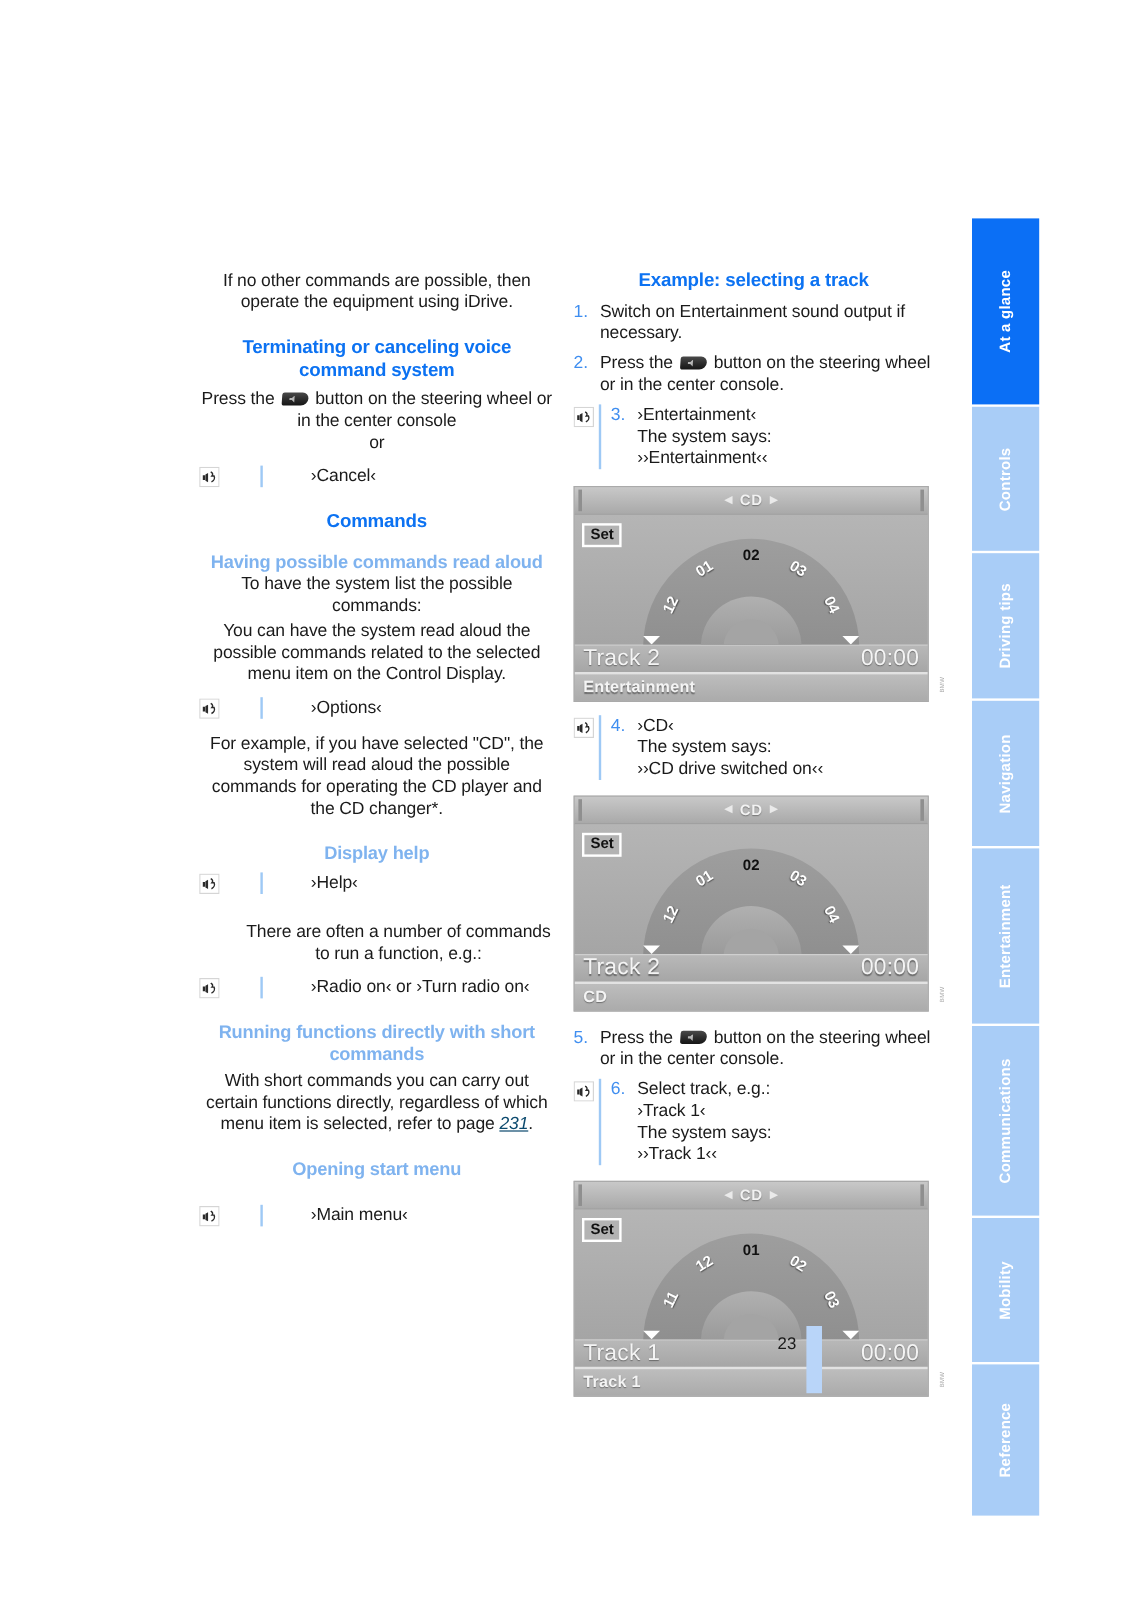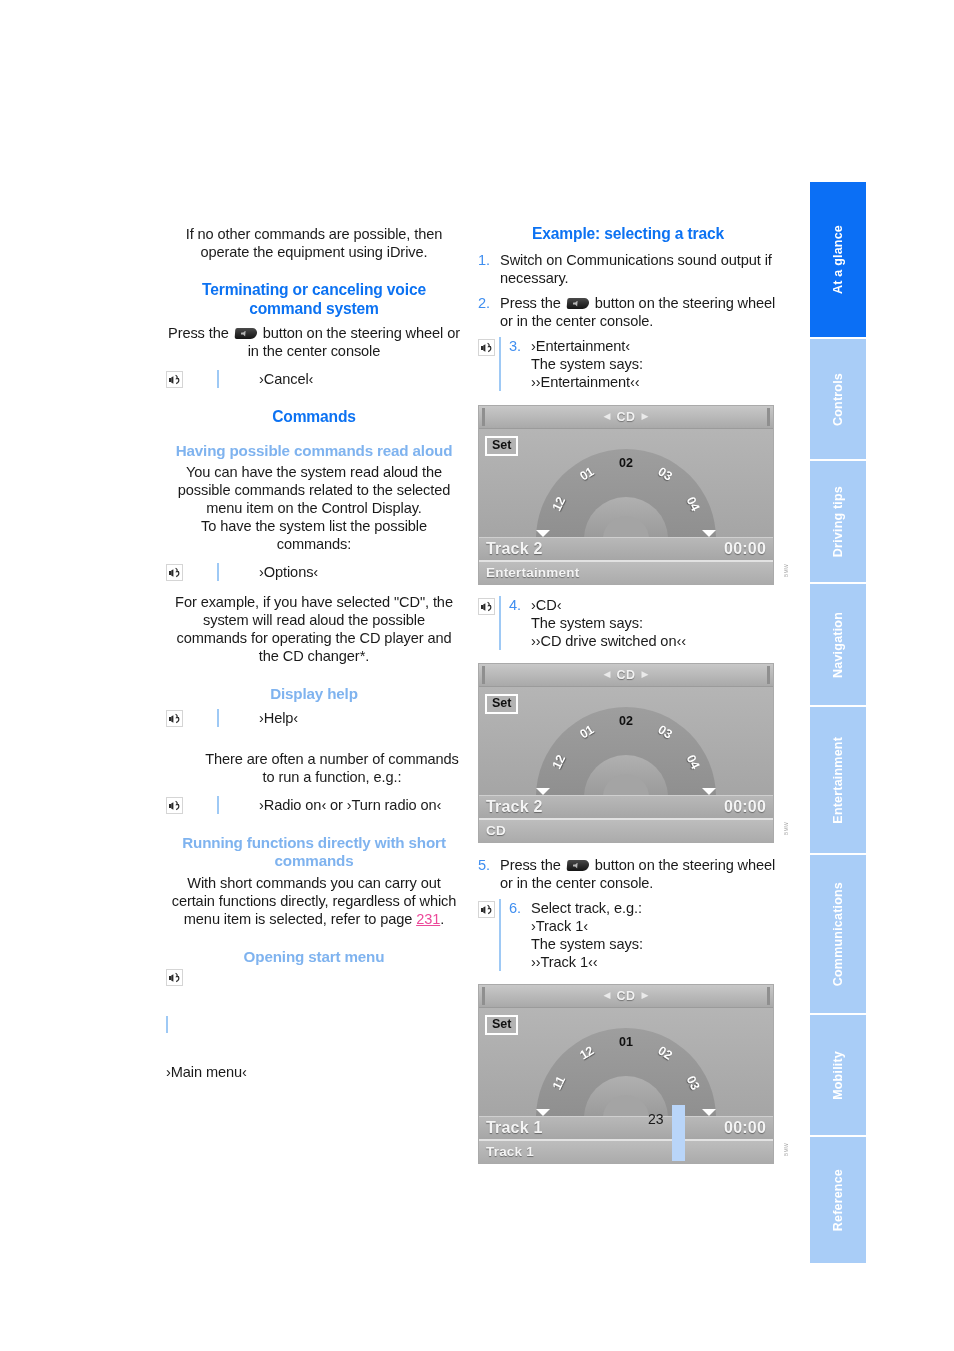--- a/index.html
+++ b/index.html
@@ -24,21 +24,21 @@
   .gap-l{height:20px;}
 
   h2.h-main{
     font-size:15.6px;line-height:18.5px;font-weight:bold;color:#0c72f2;
     letter-spacing:-0.15px;
   }
   h3.h-sub{
     font-size:15.2px;line-height:18.5px;font-weight:bold;color:#7fb3ef;
     letter-spacing:-0.15px;
   }
-  .link{color:#ec4899;}
+  .link{color:#0c4a6e;font-style:italic;}
 
   
   .vc-row{display:flex;align-items:flex-start;margin:10px 0 0 0;gap:30px;}
   .vc-icon{
     width:17px;height:17px;flex:0 0 17px;margin-right:4px;position:relative;
     margin-top:1px;
   }
   .vc-icon svg{display:block;}
   .vc-rule{
     width:2px;background:#9ec9f5;flex:0 0 2px;margin-right:10px;align-self:stretch;
@@ -132,21 +132,21 @@
     border-top:7px solid #ffffff;
   }
   .caret.l{left:0px;} .caret.r{right:0px;}
 
   .disp-track{
     height:22px;background:linear-gradient(180deg,#b8b8b8,#a6a6a6);
     display:flex;align-items:center;justify-content:space-between;
     padding:0 7px;border-top:1px solid #cfcfcf;
   }
   .disp-track span{
-    color:#f4f4f4;font-size:16px;font-weight:bold;letter-spacing:.2px;
+    color:#f4f4f4;font-size:19px;font-weight:normal;letter-spacing:.2px;
     text-shadow:0 1px 1px rgba(0,0,0,.4);
   }
   .disp-bottom{
     height:22px;background:linear-gradient(180deg,#bdbdbd,#ababab);
     display:flex;align-items:center;padding:0 7px;
     border-top:2px solid #e2e2e2;
   }
   .disp-bottom span{
     color:#f4f4f4;font-size:13.5px;font-weight:bold;letter-spacing:.2px;
     text-shadow:0 1px 1px rgba(0,0,0,.4);
@@ -189,41 +189,42 @@
     <p class="body-text">If no other commands are possible, then operate the equipment using iDrive.</p>
 
     <div class="gap-l"></div>
     <h2 class="h-main">Terminating or canceling voice command system</h2>
 
     <p class="body-text" style="margin-top:6px;">
       <span>Press the</span>
       <span class="wheel-btn"></span>
       <span>button on the steering wheel or in the center console</span>
     </p>
+    <p class="body-text">or</p>
 
     <div class="vc-row">
       <span class="vc-icon">
         <svg width="17" height="17" viewBox="0 0 17 17">
           <rect x="0.5" y="0.5" width="16" height="16" fill="#ffffff" stroke="#d5d5d5"></rect>
           <path d="M3 7 L3 11 L5 11 L5 7 Z" fill="#2b2b2b"></path>
           <path d="M5.2 6.4 L7.4 5.2 L7.4 12.8 L5.2 11.6 Z" fill="#2b2b2b"></path>
           <path d="M9.6 4.2 C11.4 5.2 11.6 6.4 10.6 7.6 L12.4 7.6 C13.2 9.4 12.4 11.6 10.2 12.6" fill="none" stroke="#2b2b2b" stroke-width="1.2"></path>
         </svg>
       </span>
       <span class="vc-rule"></span>
       <span class="vc-text">›Cancel‹</span>
     </div>
 
     <div class="gap-l"></div>
     <h2 class="h-main">Commands</h2>
 
     <div class="gap-m"></div>
     <h3 class="h-sub">Having possible commands read aloud</h3>
+    <p class="body-text">To have the system list the possible commands:</p>
     <p class="body-text" style="margin-top:3px;">You can have the system read aloud the possible commands related to the selected menu item on the Control Display.</p>
-    <p class="body-text">To have the system list the possible commands:</p>
 
     <div class="vc-row">
       <span class="vc-icon">
         <svg width="17" height="17" viewBox="0 0 17 17">
           <rect x="0.5" y="0.5" width="16" height="16" fill="#ffffff" stroke="#d5d5d5"></rect>
           <path d="M3 7 L3 11 L5 11 L5 7 Z" fill="#2b2b2b"></path>
           <path d="M5.2 6.4 L7.4 5.2 L7.4 12.8 L5.2 11.6 Z" fill="#2b2b2b"></path>
           <path d="M9.6 4.2 C11.4 5.2 11.6 6.4 10.6 7.6 L12.4 7.6 C13.2 9.4 12.4 11.6 10.2 12.6" fill="none" stroke="#2b2b2b" stroke-width="1.2"></path>
         </svg>
       </span>
@@ -264,41 +265,41 @@
     </div>
 
     <div class="gap-l"></div>
     <h3 class="h-sub">Running functions directly with short commands</h3>
     <p class="body-text" style="margin-top:3px;">
       <span>With short commands you can carry out certain functions directly, regardless of which menu item is selected, refer to page </span><a class="link" href="#">231</a><span>.</span>
     </p>
 
     <div class="gap-l"></div>
     <h3 class="h-sub">Opening start menu</h3>
-    <div class="vc-row" style="margin-top:2px;flex-direction:column;">
+    <div class="vc-row" style="margin-top:20px;">
       <span class="vc-icon">
         <svg width="17" height="17" viewBox="0 0 17 17">
           <rect x="0.5" y="0.5" width="16" height="16" fill="#ffffff" stroke="#d5d5d5"></rect>
           <path d="M3 7 L3 11 L5 11 L5 7 Z" fill="#2b2b2b"></path>
           <path d="M5.2 6.4 L7.4 5.2 L7.4 12.8 L5.2 11.6 Z" fill="#2b2b2b"></path>
           <path d="M9.6 4.2 C11.4 5.2 11.6 6.4 10.6 7.6 L12.4 7.6 C13.2 9.4 12.4 11.6 10.2 12.6" fill="none" stroke="#2b2b2b" stroke-width="1.2"></path>
         </svg>
       </span>
       <span class="vc-rule"></span>
       <span class="vc-text">›Main menu‹</span>
     </div>
   </div>
 
   <div class="col-right">
 
     <h2 class="h-main">Example: selecting a track</h2>
 
     <div class="step">
       <span class="step-num">1.</span>
-      <span class="step-body">Switch on Communications sound output if necessary.</span>
+      <span class="step-body">Switch on Entertainment sound output if necessary.</span>
     </div>
 
     <div class="step">
       <span class="step-num">2.</span>
       <span class="step-body">
         <span>Press the</span>
         <span class="wheel-btn"></span>
         <span>button on the steering wheel or in the center console.</span>
       </span>
     </div>

